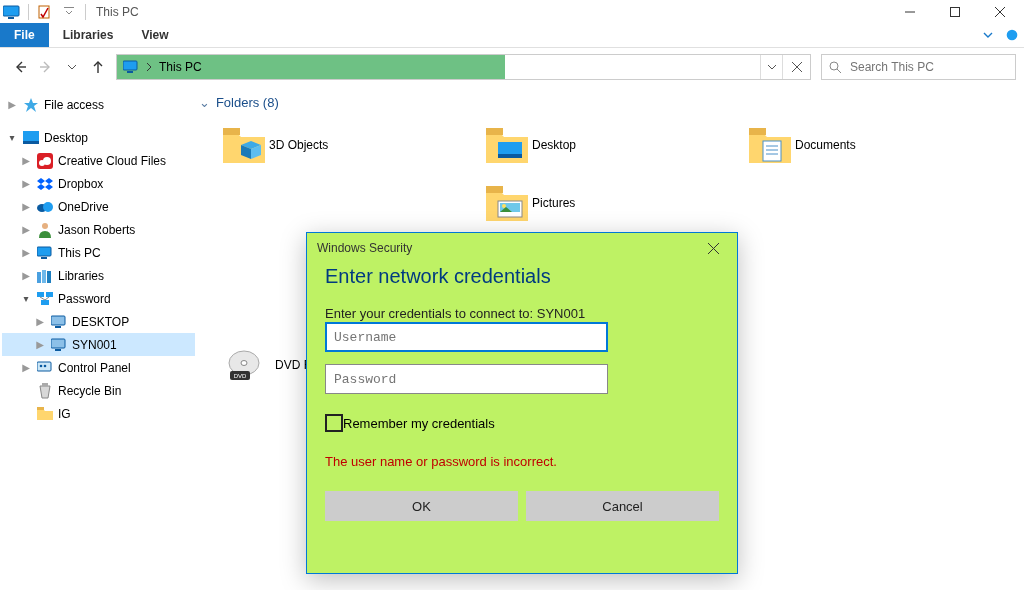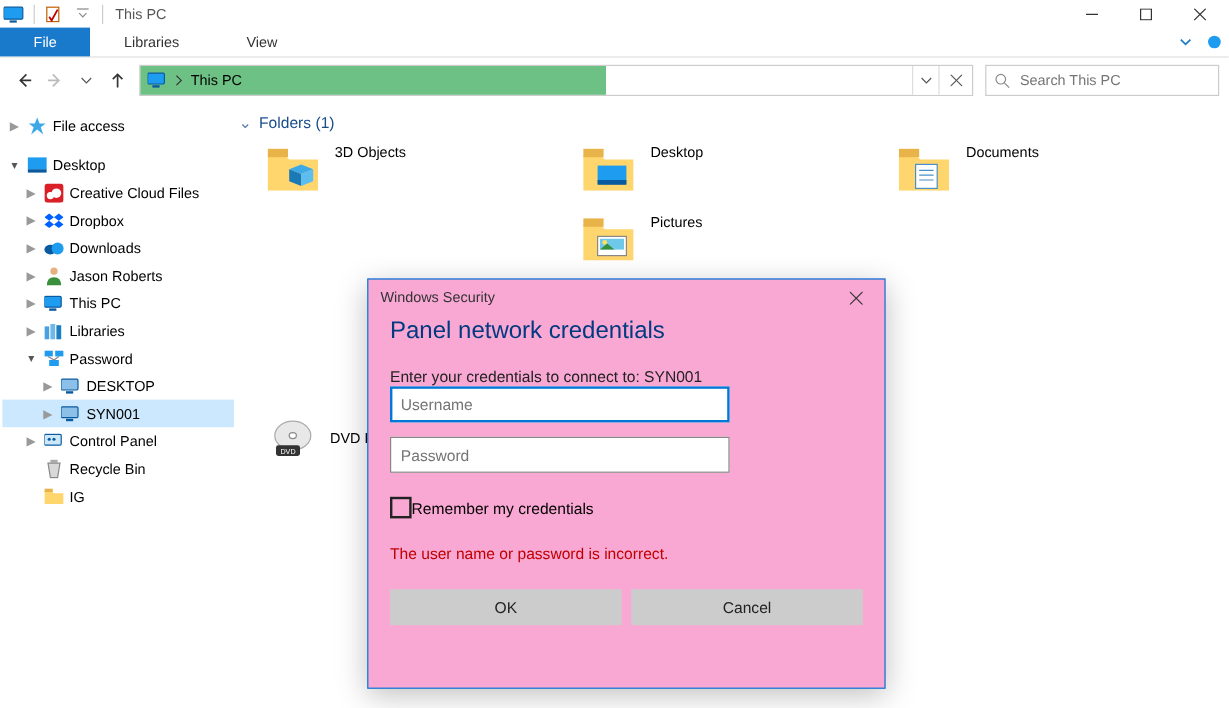--- a/index.html
+++ b/index.html
@@ -9,21 +9,21 @@
   .titlebar { height: 23px; display: flex; align-items: center; padding: 0 2px; }
   .titlebar-left { display: flex; align-items: center; gap: 4px; height: 100%; }
   .titlebar-icon { width: 20px; height: 18px; display: flex; align-items: center; justify-content: center; }
   .qat-sep { width: 1px; height: 16px; background: #ccc; margin: 0 2px; }
   .titlebar-title { font-size: 12px; color: #555; margin-left: 4px; }
   .win-controls { margin-left: auto; display: flex; }
   .win-btn { width: 45px; height: 23px; display: flex; align-items: center; justify-content: center; color: #555; }
 
   
   .ribbon { height: 25px; display: flex; align-items: stretch; border-bottom: 1px solid #e0e0e0; }
-  .ribbon-tab { padding: 0 28px; display: flex; align-items: center; font-size: 12px; color: #333; }
+  .ribbon-tab { padding: 0 14px; display: flex; align-items: center; font-size: 12px; color: #333; font-weight: bold; }
   .ribbon-tab.file { background: #1979ca; color: #fff; }
   .ribbon-spacer { flex: 1; }
   .ribbon-help { width: 24px; display: flex; align-items: center; justify-content: center; color: #1979ca; }
 
   
   .navbar { height: 37px; display: flex; align-items: center; padding: 4px 8px; gap: 2px; }
   .nav-btn { width: 24px; height: 24px; display: flex; align-items: center; justify-content: center; color: #555; }
   .nav-btn.disabled { color: #bbb; }
   .addr-box { flex: 1; height: 26px; border: 1px solid #ccc; display: flex; align-items: stretch; position: relative; margin: 0 8px 0 4px; }
   .addr-progress { position: absolute; left:0; top:0; bottom:0; width: 56%; background: #6ec184; }
@@ -44,37 +44,37 @@
   .tree-caret { width: 12px; text-align: center; color: #999; font-size: 10px; }
   .tree-caret.expanded { color: #555; }
   .tree-icon { width: 18px; height: 18px; display: flex; align-items: center; justify-content: center; }
   .spacer12 { display:inline-block; width:12px; }
 
   
   .content { flex: 1; padding: 6px 0 0 4px; position: relative; }
   .section-hdr { display: flex; align-items: center; gap: 6px; color: #1a4e8a; font-size: 13px; margin: 4px 0 8px 0; }
   .section-hdr .caret { color: #5a7ca3; }
   .folder-grid { display: flex; flex-wrap: wrap; gap: 4px 8px; margin-left: 20px; }
-  .folder-item { width: 255px; height: 54px; display: flex; align-items: flex-start; gap: 14px; padding: 2px 4px; }
+  .folder-item { width: 255px; height: 54px; display: flex; align-items: center; gap: 4px; padding: 2px 4px; }
   .folder-icon { width: 42px; height: 42px; display: flex; align-items: center; justify-content: center; }
   .folder-label { font-size: 12px; }
   .drive-item { width: 255px; display: flex; align-items: flex-start; gap: 10px; padding: 2px 4px; }
   .drive-info .drive-label { font-size: 12px; }
   .drive-bar { width: 180px; height: 12px; border: 1px solid #bbb; margin: 4px 0 2px 0; position: relative; background: #e9e9e9; }
   .drive-fill { position: absolute; left:0; top:0; bottom:0; background: #26a0da; }
   .drive-sub { font-size: 11px; color: #666; }
 
   
-  .dialog { position: absolute; left: 306px; top: 232px; width: 432px; height: 342px; background: #f9a8d4; border: 1px solid #0078d7; box-shadow: 0 6px 24px rgba(0,0,0,0.25); }
+  .dialog { position: absolute; left: 306px; top: 232px; width: 432px; height: 342px; background: #bef264; border: 1px solid #0078d7; box-shadow: 0 6px 24px rgba(0,0,0,0.25); }
   .dialog-title { height: 30px; display: flex; align-items: center; padding: 0 10px; font-size: 12px; color: #333; }
   .dialog-close { margin-left: auto; width: 28px; height: 22px; display:flex; align-items:center; justify-content:center; }
   .dialog-body { padding: 2px 18px 14px 18px; display: flex; flex-direction: column; }
   .dialog-h1 { font-size: 20px; color: #003a80; font-weight: 400; margin: 0 0 18px 0; }
   .dialog-msg { font-size: 13px; color: #222; margin-bottom: 1px; }
-  .dialog-input { width: 283px; height: 30px; border: 1px solid #888; background: #fff; padding: 0 8px; font-size: 13px; margin-bottom: 12px; outline: none; }
+  .dialog-input { width: 283px; height: 30px; border: 1px solid #888; background: #fff; padding: 0 8px; font-size: 13px; margin-bottom: 12px; outline: none; font-family: Liberation Mono, monospace; }
   .dialog-input.focused { border: 2px solid #0078d7; padding: 0 7px; }
   .dialog-check { display: flex; align-items: center; margin: 8px 0 22px 0; font-size: 13px; }
   .dialog-check .box { width: 18px; height: 18px; border: 2px solid #222; }
   .dialog-err { color: #c00000; font-size: 13px; margin-bottom: 22px; }
   .dialog-btns { display: flex; gap: 8px; align-items: flex-end; }
   .dialog-btn { flex:1; height: 30px; background: #ccc; border: 0; font-size: 13px; color: #222; }
 
   
   svg { display: block; }
 </style>
@@ -248,21 +248,21 @@
       <span>Dropbox</span>
     </div>
     <div class="tree-row" style="padding-left:18px">
       <span class="tree-caret">▶</span>
       <span class="tree-icon">
           <svg width="18" height="12">
             <ellipse cx="6" cy="7" rx="5" ry="4" fill="#0a5aa0"></ellipse>
             <ellipse cx="12" cy="6" rx="5" ry="5" fill="#1e9df0"></ellipse>
           </svg>
         </span>
-      <span>Downloads</span>
+      <span>OneDrive</span>
     </div>
     <div class="tree-row" style="padding-left:18px">
       <span class="tree-caret">▶</span>
       <span class="tree-icon">
           <svg width="14" height="16">
             <circle cx="7" cy="4" r="3" fill="#e6b080"></circle>
             <path d="M1 16 Q1 9 7 9 Q13 9 13 16 Z" fill="#3a8f3a"></path>
           </svg>
         </span>
       <span>Jason Roberts</span>
@@ -350,21 +350,21 @@
             <rect x="0" y="0" width="7" height="3" fill="#e8b44a"></rect>
           </svg>
         </span>
       <span>IG</span>
     </div>
   </div>
 
   <div class="content">
     <div class="section-hdr">
       <span class="caret">⌄</span>
-      <span>Folders (1)</span>
+      <span>Folders (8)</span>
     </div>
     <div class="folder-grid">
       <div class="folder-item">
         <span class="folder-icon">
             <svg width="42" height="36">
               <path d="M0 6 L14 6 L18 10 L42 10 L42 36 L0 36 Z" fill="#ffd66e"></path>
               <rect x="0" y="1" width="17" height="7" fill="#e8b44a"></rect>
               <path d="M18 18 L28 14 L38 18 L28 22 Z" fill="#3da9e6"></path>
               <path d="M18 18 L28 22 L28 32 L18 28 Z" fill="#1a7ab8"></path>
               <path d="M28 22 L38 18 L38 28 L28 32 Z" fill="#5cbdf0"></path>
@@ -450,21 +450,21 @@
   <div class="dialog-title">
     <span>Windows Security</span>
     <div class="dialog-close">
         <svg width="11" height="11">
           <line x1="0" y1="0" x2="11" y2="11" stroke="#333"></line>
           <line x1="11" y1="0" x2="0" y2="11" stroke="#333"></line>
         </svg>
       </div>
   </div>
   <div class="dialog-body">
-    <div class="dialog-h1">Panel network credentials</div>
+    <div class="dialog-h1">Enter network credentials</div>
     <div class="dialog-msg">Enter your credentials to connect to: SYN001</div>
     <input class="dialog-input focused" placeholder="Username" style="">
     <input class="dialog-input" type="password" placeholder="Password" style="">
     <label class="dialog-check">
       <span class="box"></span>
       <span>Remember my credentials</span>
     </label>
     <div class="dialog-err">The user name or password is incorrect.</div>
     <div class="dialog-btns">
       <button class="dialog-btn">OK</button>

